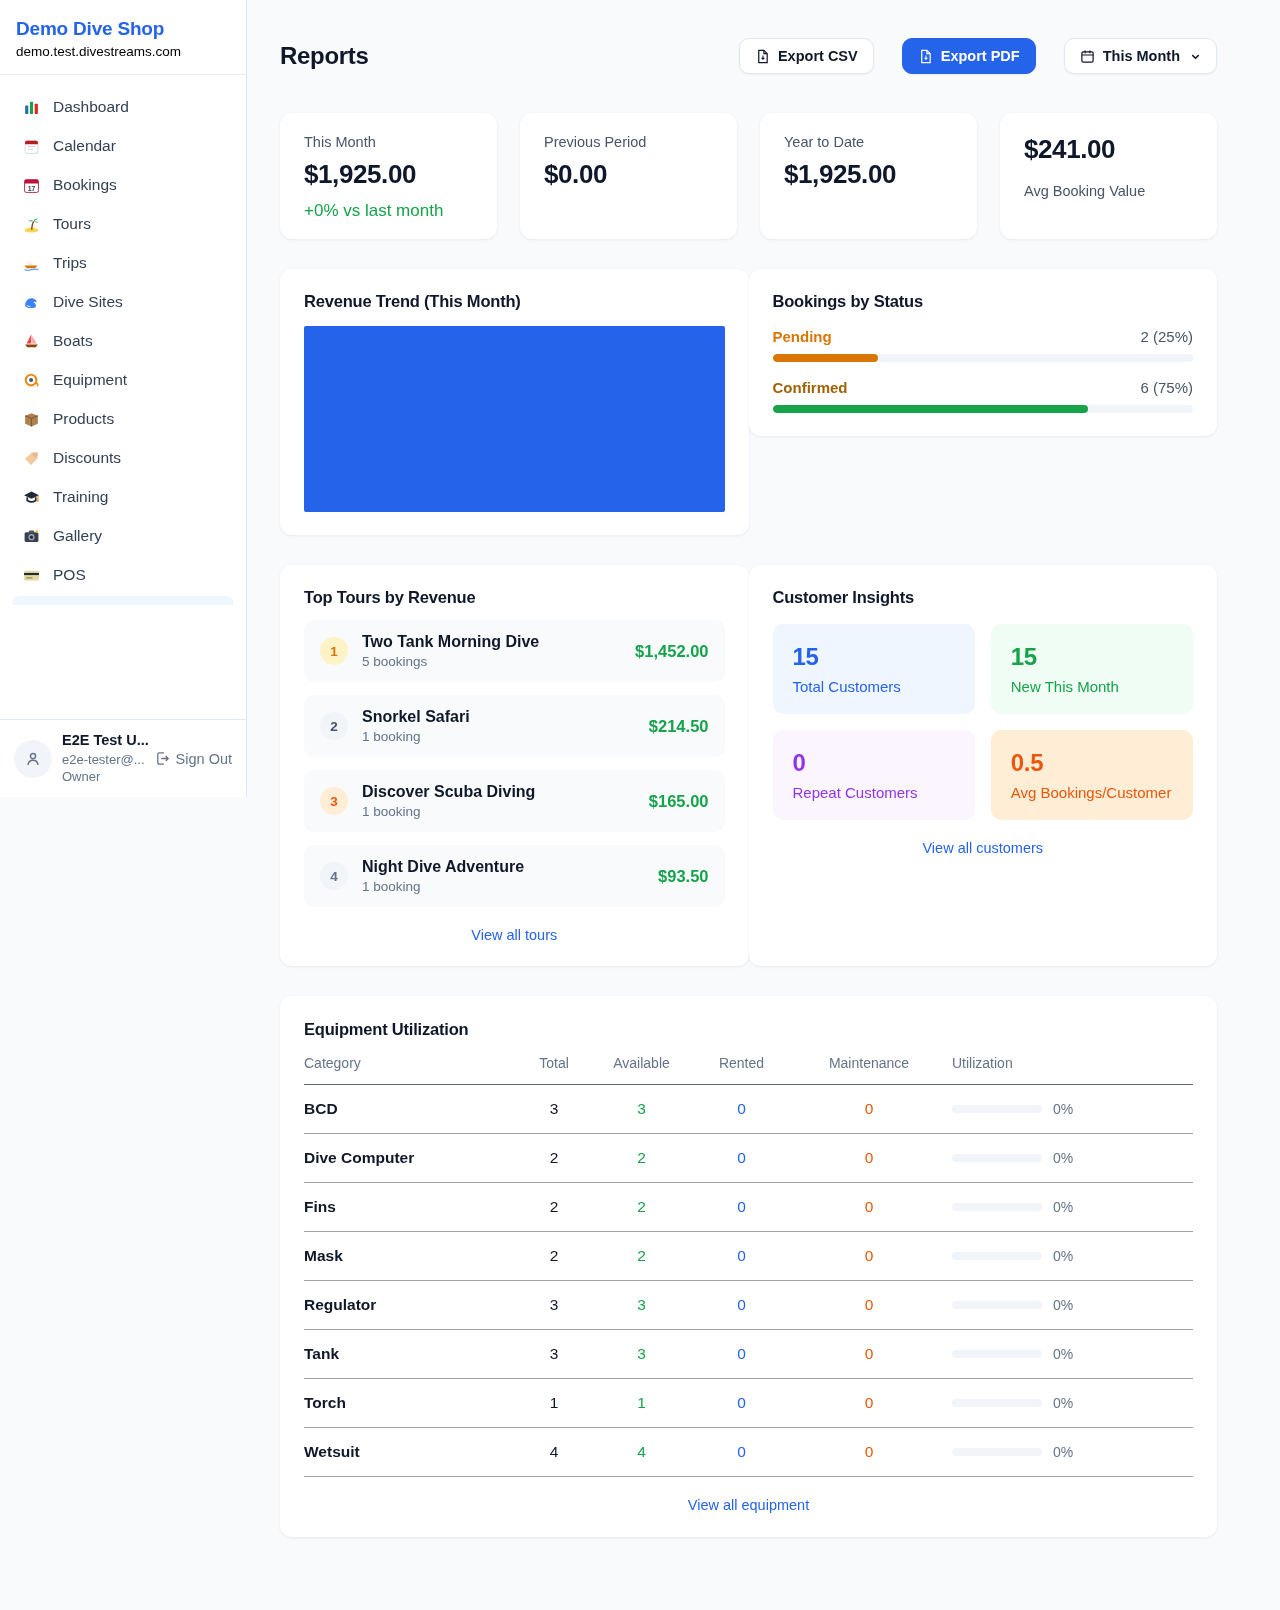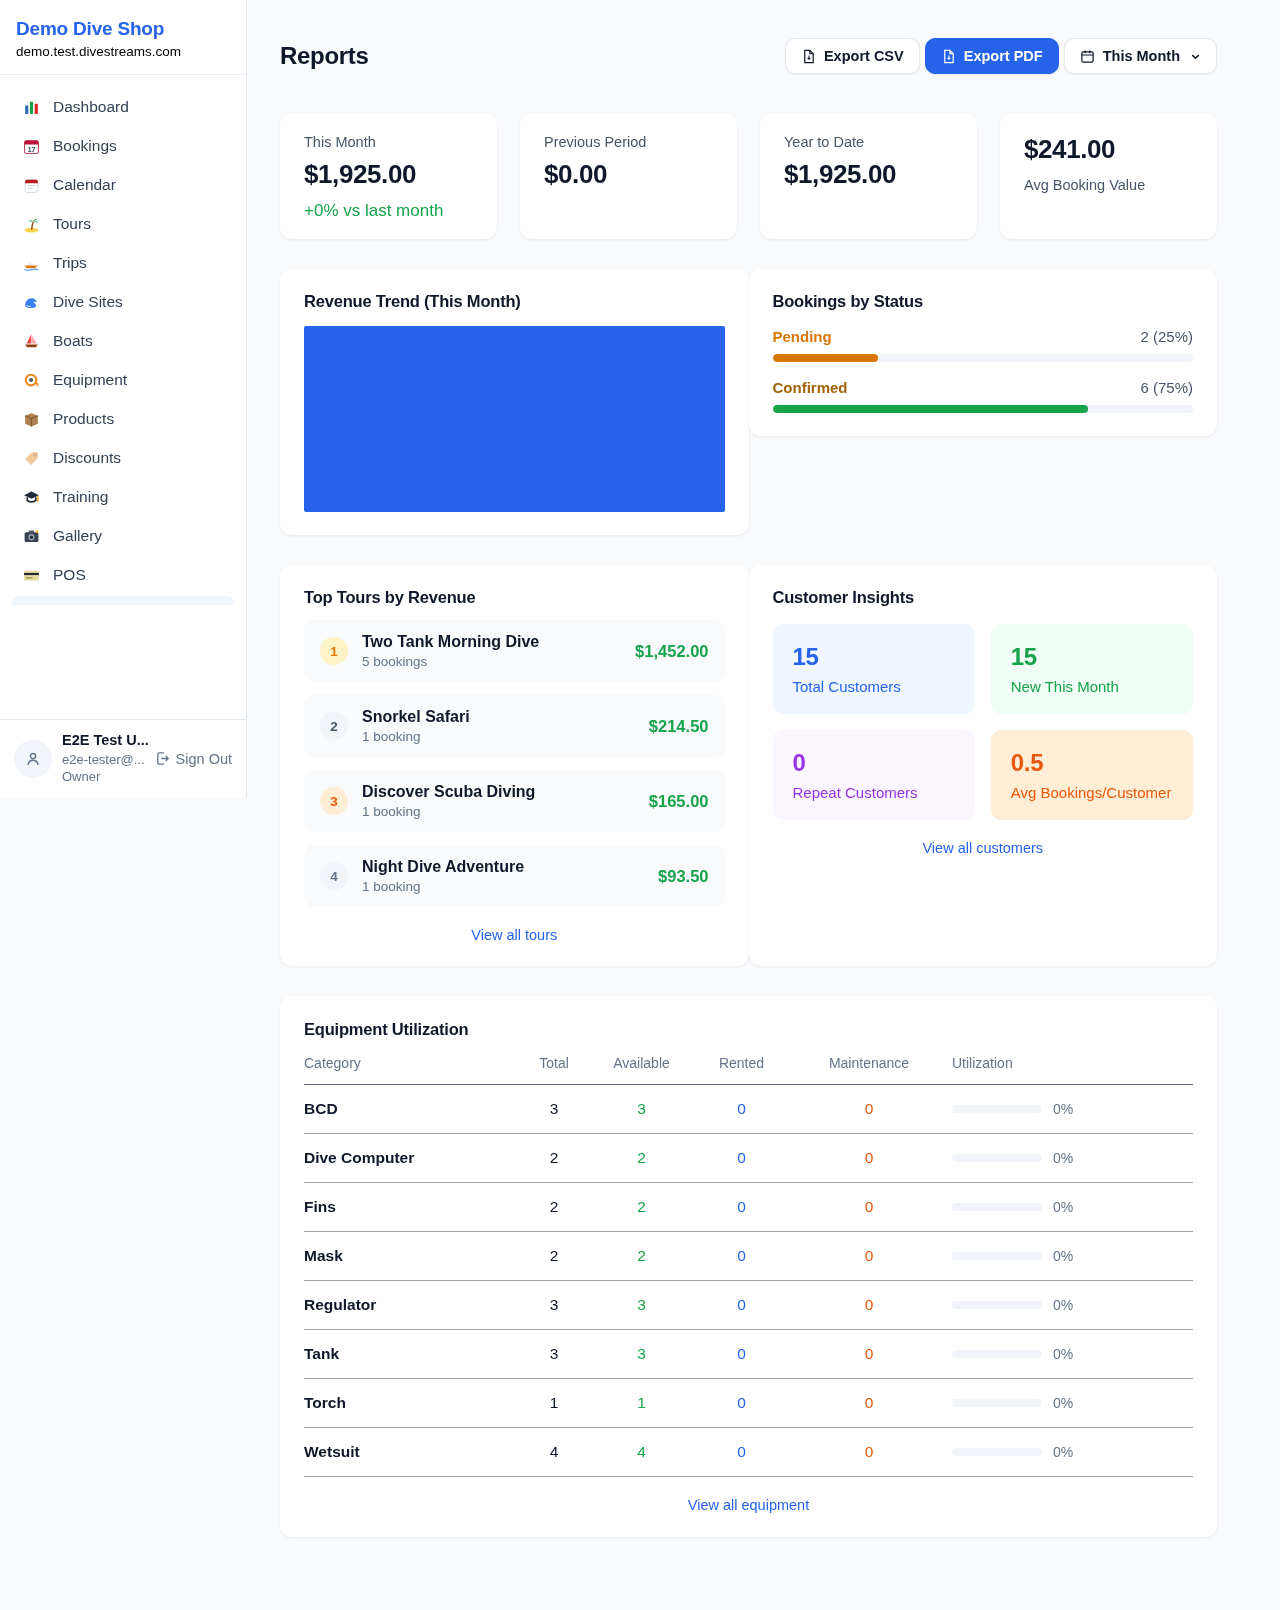--- a/index.html
+++ b/index.html
@@ -38,40 +38,40 @@
   .foot-name { font-weight:bold; font-size:14.5px; white-space:nowrap; }
   .foot-email { color:#64748b; font-size:13px; white-space:nowrap; }
   .foot-role { color:#64748b; font-size:13px; }
   .signout { margin-left:auto; display:flex; align-items:center; gap:6px;
     color:#64748b; font-size:14.5px; cursor:pointer; white-space:nowrap; }
   .signout svg { width:15px; height:15px; }
   
   .main { margin-left:247px; padding:26px 63px 40px 33px; }
   .header-row { display:flex; align-items:center; }
   .page-title { font-size:24px; font-weight:800; letter-spacing:-.3px; }
-  .header-actions { margin-left:auto; display:flex; gap:5px; }
+  .header-actions { margin-left:auto; display:flex; gap:28px; }
   .btn {
     display:inline-flex; align-items:center; gap:8px;
     padding:9px 15px; border-radius:10px; border:1px solid #e2e8f0;
     background:#fff; color:#0f172a; font-size:14.5px; font-weight:600;
     cursor:pointer; box-shadow:0 1px 2px rgba(15,23,42,.05);
     font-family:inherit;
   }
   .btn svg { width:15px; height:15px; }
   .btn.primary { background:#2563eb; border-color:#2563eb; color:#fff; }
   .chev { width:11px !important; height:11px !important; margin-left:2px; }
   .card { background:#fff; border-radius:12px; box-shadow:0 1px 3px rgba(15,23,42,.07); }
   .card-title { font-size:16.5px; font-weight:700; letter-spacing:-.2px; }
   
   .stats { display:grid; grid-template-columns:repeat(4,1fr); gap:23px; margin-top:27px; }
   .stat-card { padding:21px 24px; height:126px; }
   .stat-label { color:#475569; font-size:14.5px; font-weight:500; }
   .stat-value { font-size:26px; font-weight:800; margin-top:9px; letter-spacing:-.4px; }
   .stat-value.first { margin-top:0; }
-  .stat-label.after { margin-top:12px; }
+  .stat-label.after { margin-top:18px; }
   .stat-delta { color:#16a34a; font-size:17px; margin-top:11px; }
   
   .grid2 { display:grid; grid-template-columns:1fr 1fr; margin-top:30px; align-items:start; }
   .grid2.stretch { align-items:stretch; }
   .pad24 { padding:23px 24px; }
   .rev-chart { height:186px; border-radius:2px; margin-top:15px; }
   .status-row { margin-top:17px; }
   .status-head { display:flex; align-items:center; font-size:15px; }
   .status-label { font-weight:600; }
   .status-val { margin-left:auto; color:#475569; }
@@ -120,37 +120,37 @@
             <rect x="2" y="6" width="3" height="8" rx=".5" fill="#2b6cb0"></rect>
             <rect x="6.5" y="2.5" width="3" height="11.5" rx=".5" fill="#16a34a"></rect>
             <rect x="11" y="4.5" width="3" height="9.5" rx=".5" fill="#dc2626"></rect>
           </svg>
         </span>
       <span>Dashboard</span>
     </a>
     <a class="nav-item">
       <span class="nav-ico">
           <svg viewBox="0 0 16 16">
-            <rect x="1.5" y="2.5" width="13" height="12" rx="1.5" fill="#fff" stroke="#9f1239" stroke-width=".8"></rect>
-            <path d="M1.5 4.2c0-1 .7-1.7 1.5-1.7h10c.8 0 1.5.7 1.5 1.7v2h-13z" fill="#be123c"></path>
-            <text x="8" y="13" font-size="6.5" text-anchor="middle" fill="#334155" font-weight="bold">17</text>
-          </svg>
-        </span>
-      <span>Bookings</span>
-    </a>
-    <a class="nav-item">
-      <span class="nav-ico">
-          <svg viewBox="0 0 16 16">
             <rect x="2" y="2.5" width="12" height="12" rx="1.5" fill="#fff" stroke="#cbd5e1" stroke-width=".8"></rect>
             <path d="M2 4c0-.8.7-1.5 1.5-1.5h9c.8 0 1.5.7 1.5 1.5v1.8H2z" fill="#b91c1c"></path>
             <path d="M4.5 8h7M4.5 10.5h5" stroke="#cbd5e1" stroke-width="1"></path>
             <path d="M14 11l-3.5 3.5H14z" fill="#e2e8f0"></path>
           </svg>
         </span>
       <span>Calendar</span>
+    </a>
+    <a class="nav-item">
+      <span class="nav-ico">
+          <svg viewBox="0 0 16 16">
+            <rect x="1.5" y="2.5" width="13" height="12" rx="1.5" fill="#fff" stroke="#9f1239" stroke-width=".8"></rect>
+            <path d="M1.5 4.2c0-1 .7-1.7 1.5-1.7h10c.8 0 1.5.7 1.5 1.7v2h-13z" fill="#be123c"></path>
+            <text x="8" y="13" font-size="6.5" text-anchor="middle" fill="#334155" font-weight="bold">17</text>
+          </svg>
+        </span>
+      <span>Bookings</span>
     </a>
     <a class="nav-item">
       <span class="nav-ico">
           <svg viewBox="0 0 16 16">
             <ellipse cx="8" cy="13.3" rx="6.5" ry="2.2" fill="#fcd34d"></ellipse>
             <path d="M8.2 13c.2-3 .4-5.8 1.8-7.8" stroke="#92400e" stroke-width="1.3" fill="none"></path>
             <path d="M10 5.2C8.4 3.7 6.4 3.8 4.9 5c1.9-.3 3.4 0 5.1.2zm0 0c.4-2 1.9-2.9 3.9-2.4-1.5.5-2.6 1.3-3.9 2.4zm0 0c1.8-.5 3.5.1 4.6 1.7-1.6-.8-3.1-1.1-4.6-1.7z" fill="#16a34a"></path>
           </svg>
         </span>
       <span>Tours</span>

